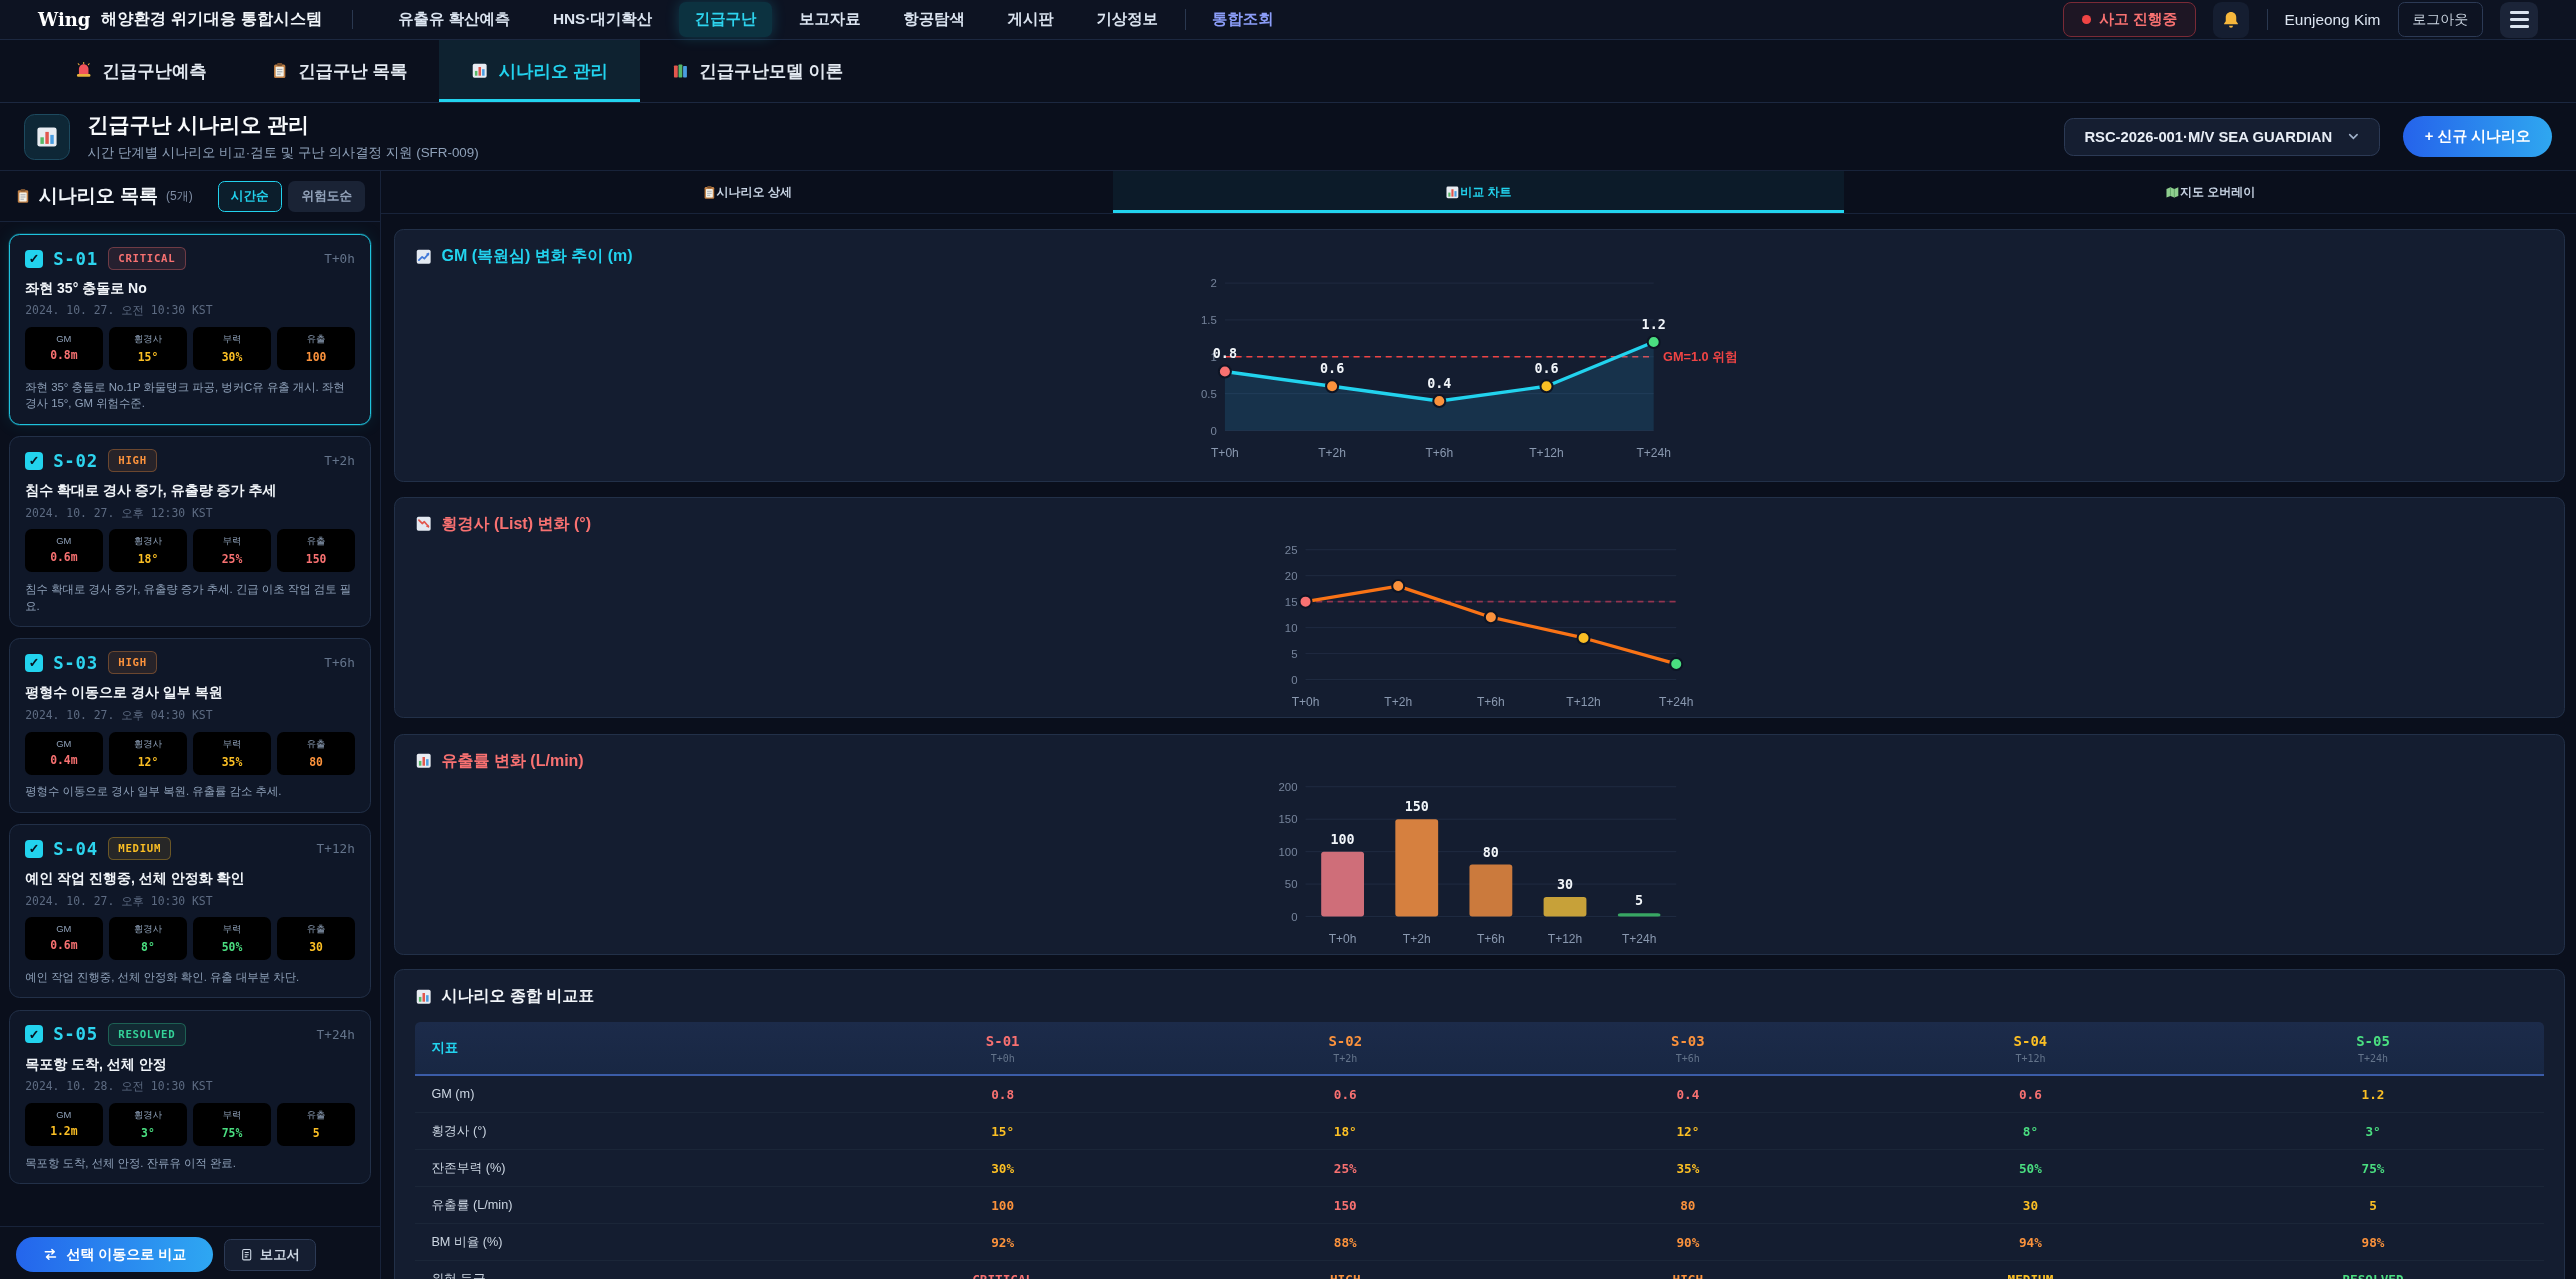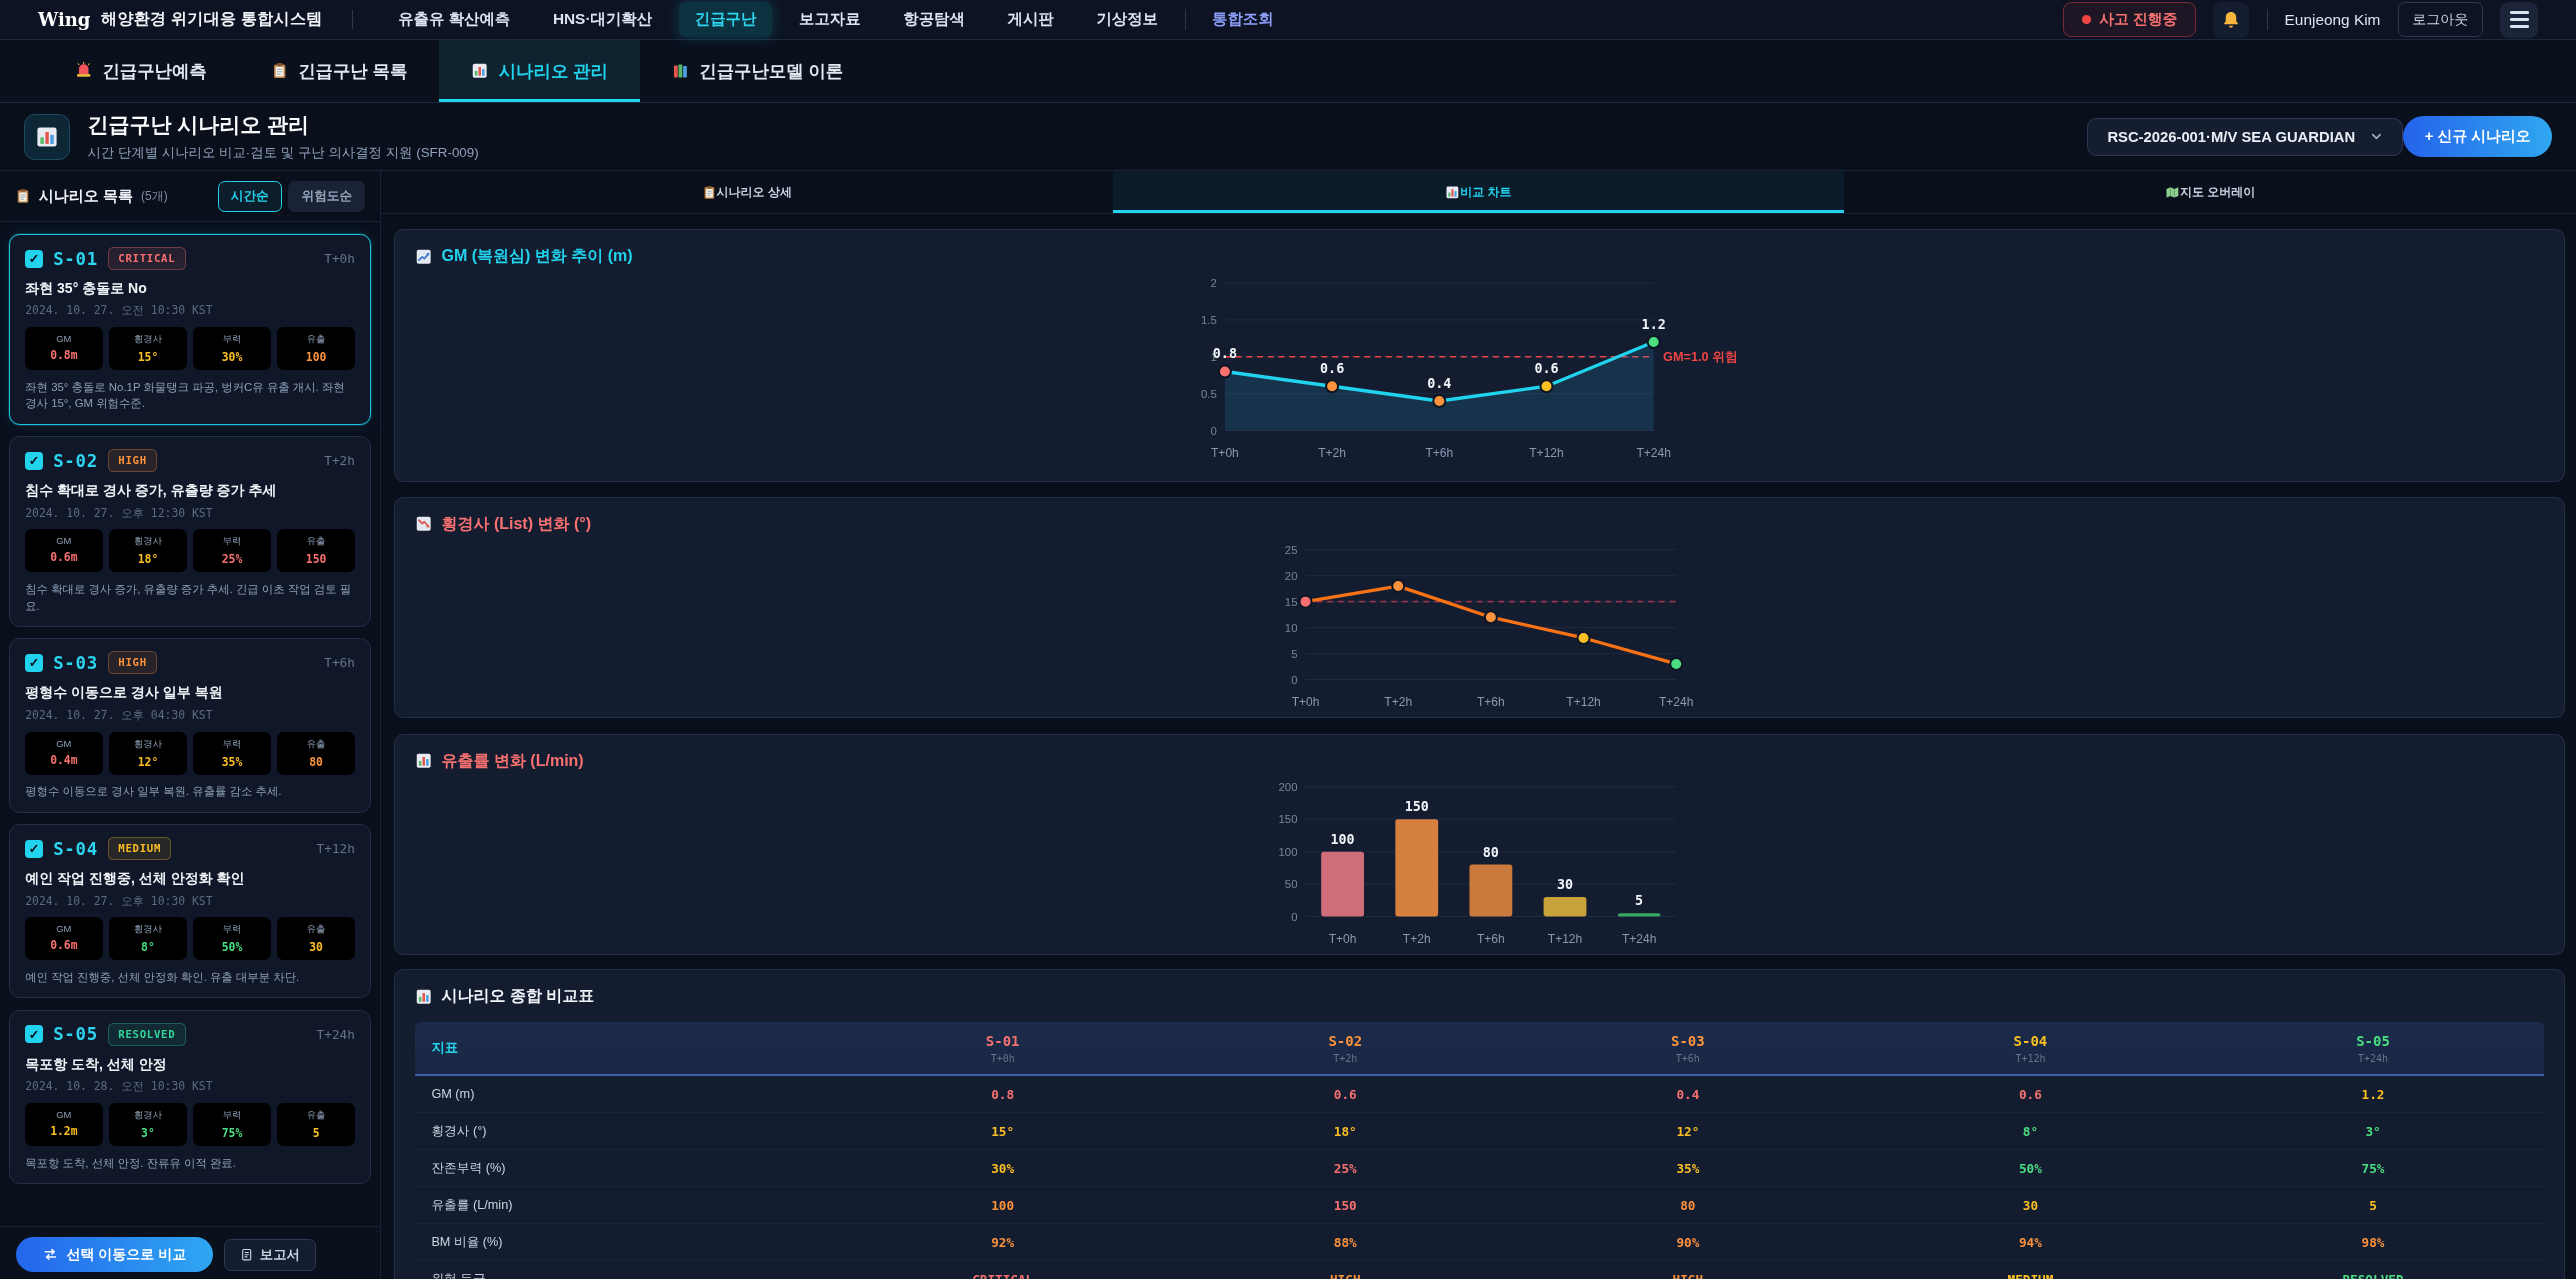--- a/index.html
+++ b/index.html
@@ -40,31 +40,31 @@
   .mtab{display:flex;align-items:center;gap:10px;padding:0 32px;font-size:17.4px;font-weight:800;color:#e2e8f0;position:relative;cursor:pointer;white-space:nowrap;}
   .mtab.active{background:#0e2230;color:#22d3ee;}
   .mtab.active::after{content:"";position:absolute;left:0;right:0;bottom:0;height:3.4px;background:#22d3ee;}
 
   
   .page-header{height:67px;display:flex;align-items:center;padding:0 24px;border-bottom:0.7px solid #18233a;}
   .ph-icon{width:44px;height:44px;border-radius:10.7px;background:#0e2736;border:0.7px solid #1d4a5f;
     display:flex;align-items:center;justify-content:center;margin-right:17.4px;}
   .ph-title{font-size:21px;font-weight:800;color:#f8fafc;}
   .ph-sub{margin-top:4.7px;font-size:13.4px;color:#8ea0b8;}
-  .ph-right{margin-left:auto;display:flex;align-items:center;gap:0;}
+  .ph-right{margin-left:auto;display:flex;align-items:center;gap:23px;}
   .incident-select{display:flex;align-items:center;gap:13.4px;background:#151e31;border:0.7px solid #2c3a55;
     border-radius:9.4px;padding:10px 19px;font-size:14.8px;font-weight:600;color:#e8eef6;cursor:pointer;}
   .new-btn{background:linear-gradient(90deg,#2563eb,#2fa7f0);border:none;border-radius:670px;
     padding:11.4px 21.5px;font-size:14.8px;font-weight:800;color:#fff;cursor:pointer;white-space:nowrap;}
 
   
   .body-row{display:flex;height:1111px;}
   .sidebar{width:380px;flex:0 0 380px;border-right:0.7px solid #18233a;display:flex;flex-direction:column;}
   .list-header{height:50px;flex:0 0 50px;display:flex;align-items:center;gap:8px;padding:0 14.8px;border-bottom:0.7px solid #18233a;}
-  .list-title{font-size:15px;font-weight:800;color:#f1f5f9;}
+  .list-title{font-size:19px;font-weight:800;color:#f1f5f9;}
   .list-count{font-size:12px;color:#7e8ca3;}
   .sort-group{margin-left:auto;display:flex;gap:6.7px;}
   .sort-btn{font-size:12.7px;padding:6px 12px;border-radius:6.7px;cursor:pointer;border:0.7px solid transparent;background:#1a2335;color:#93a3ba;font-weight:700;}
   .sort-btn.active{border-color:#22d3ee;color:#22d3ee;background:rgba(34,211,238,.08);}
 
   .cards{flex:1;padding:12px 9.4px;display:flex;flex-direction:column;gap:11.4px;overflow:hidden;}
   .card{background:#0f1728;border:0.7px solid #223048;border-radius:10.7px;padding:12px 14.8px;cursor:pointer;}
   .card.selected{border-color:#1ec3dd;box-shadow:0 0 0 0.7px rgba(34,211,238,.25),0 0 17.4px rgba(34,211,238,.10);}
   .card-top{display:flex;align-items:center;gap:10px;}
   .checkbox{width:18px;height:18px;border-radius:4px;background:#22d3ee;color:#07121f;font-size:12.7px;font-weight:800;

